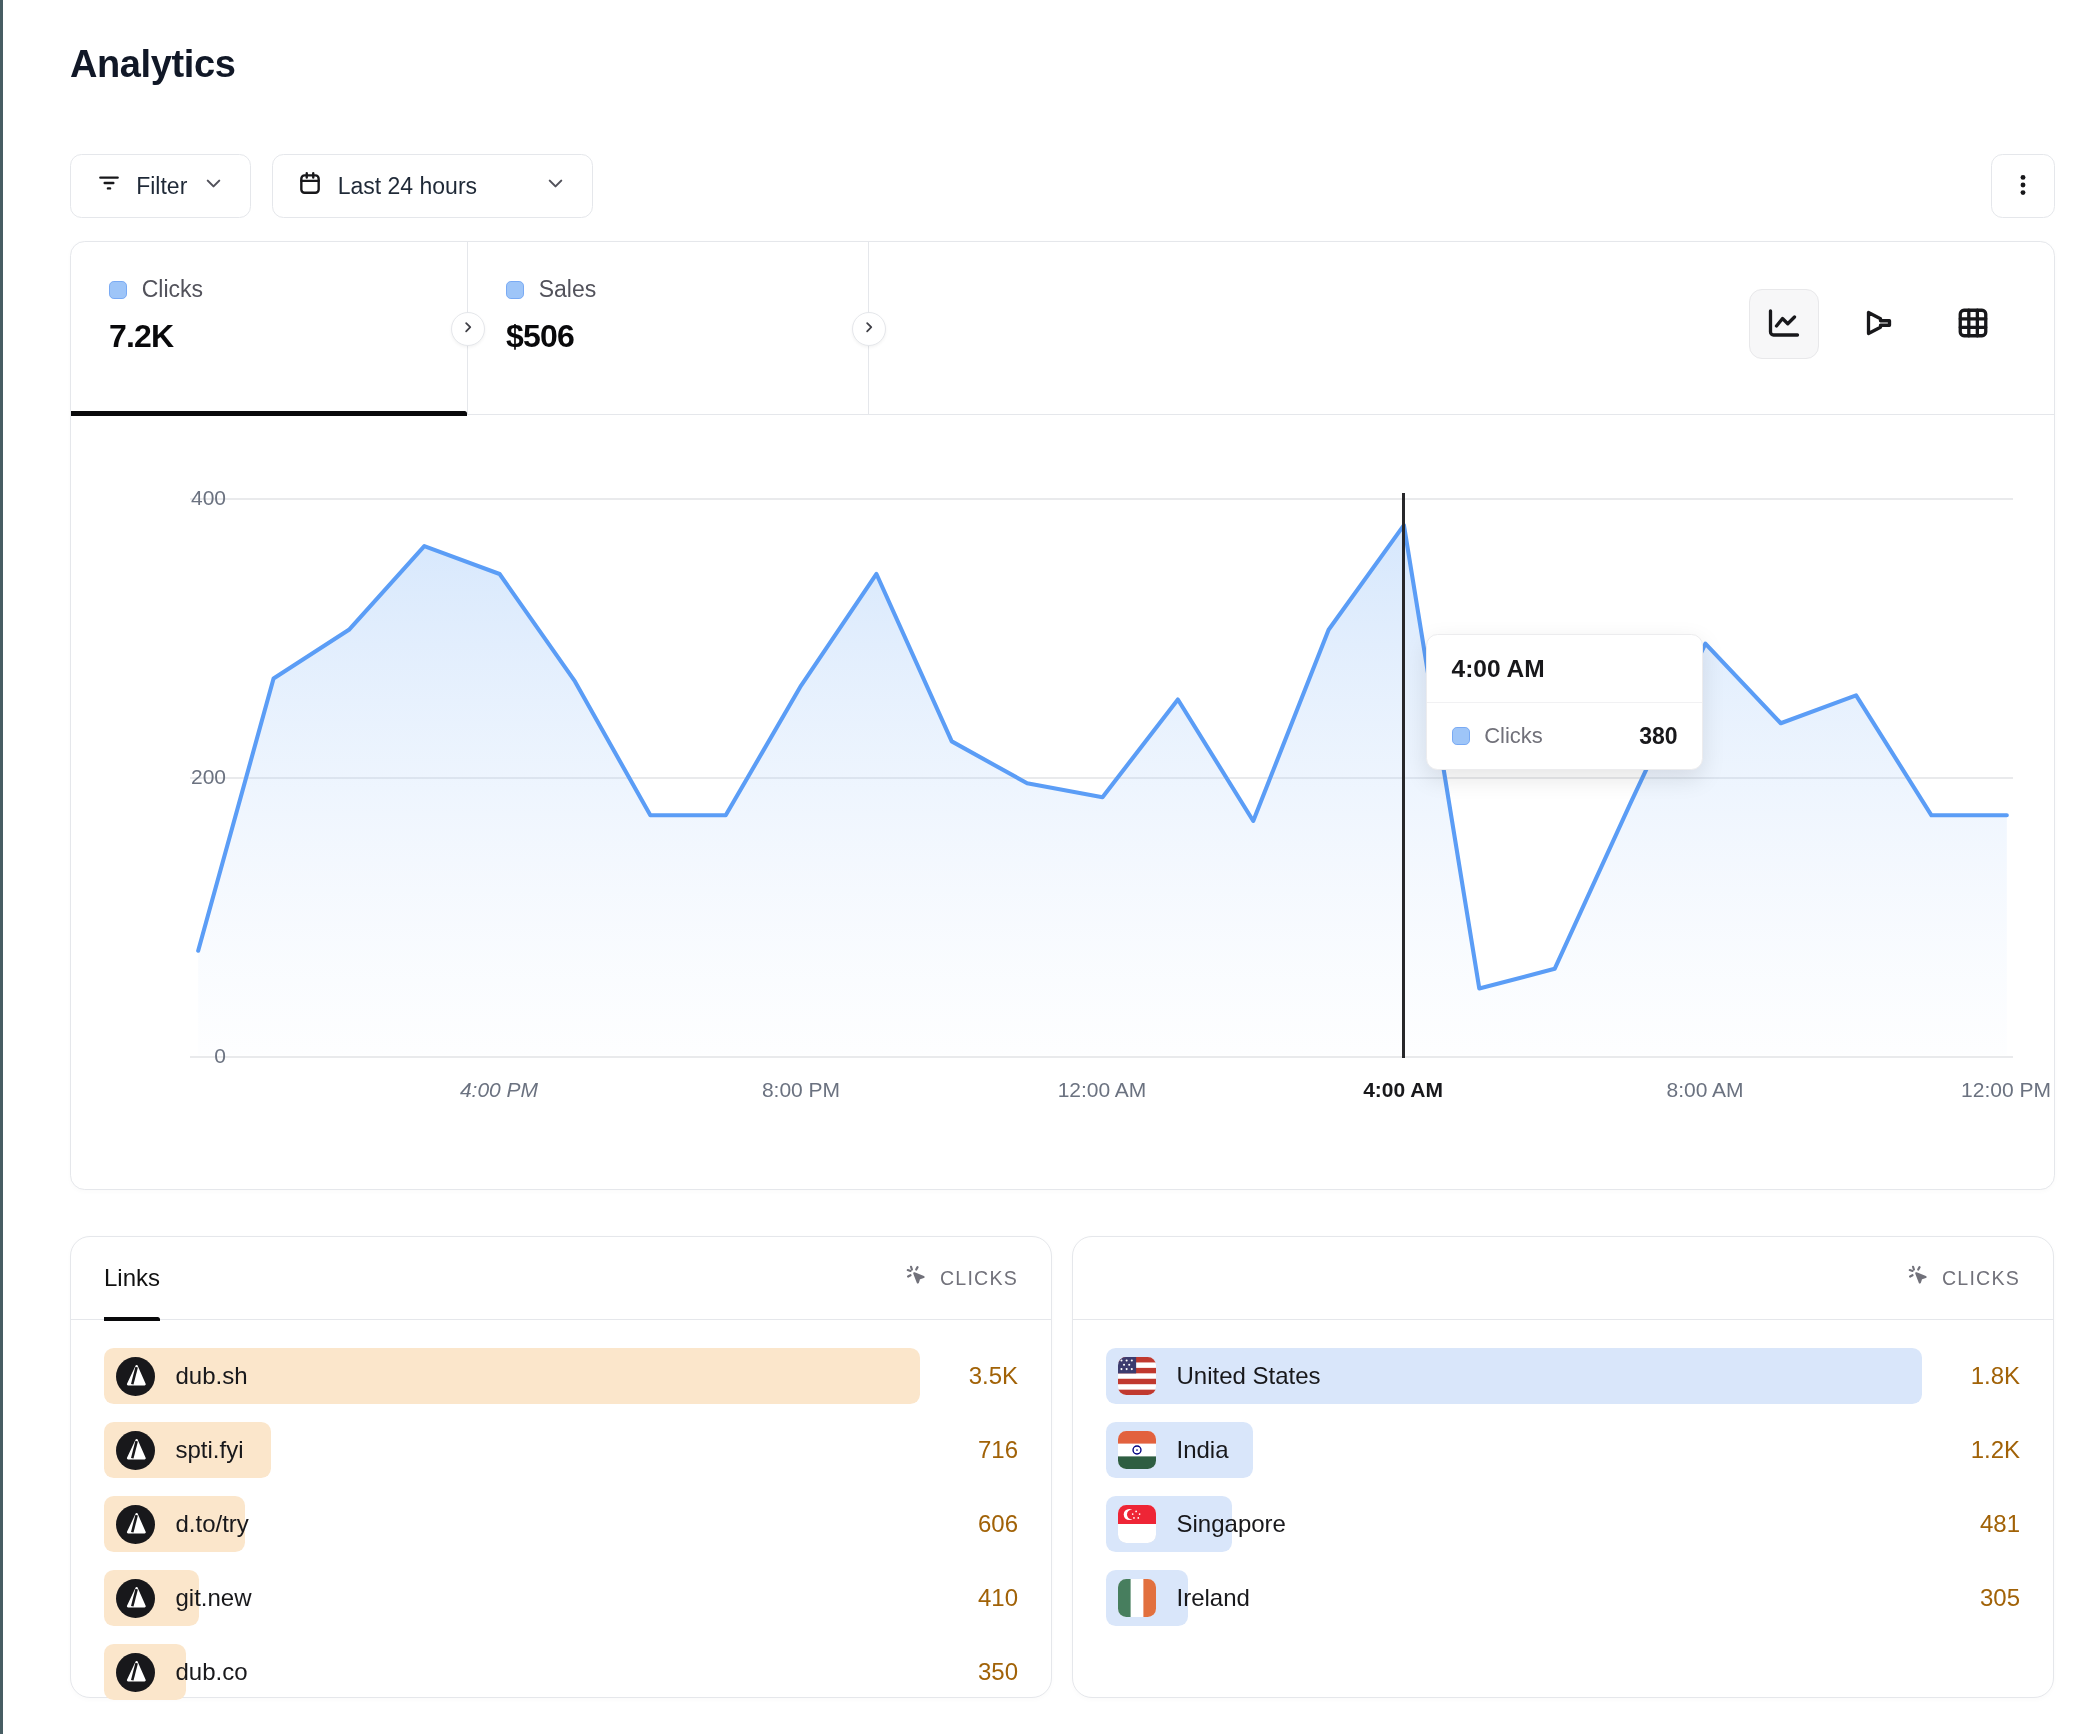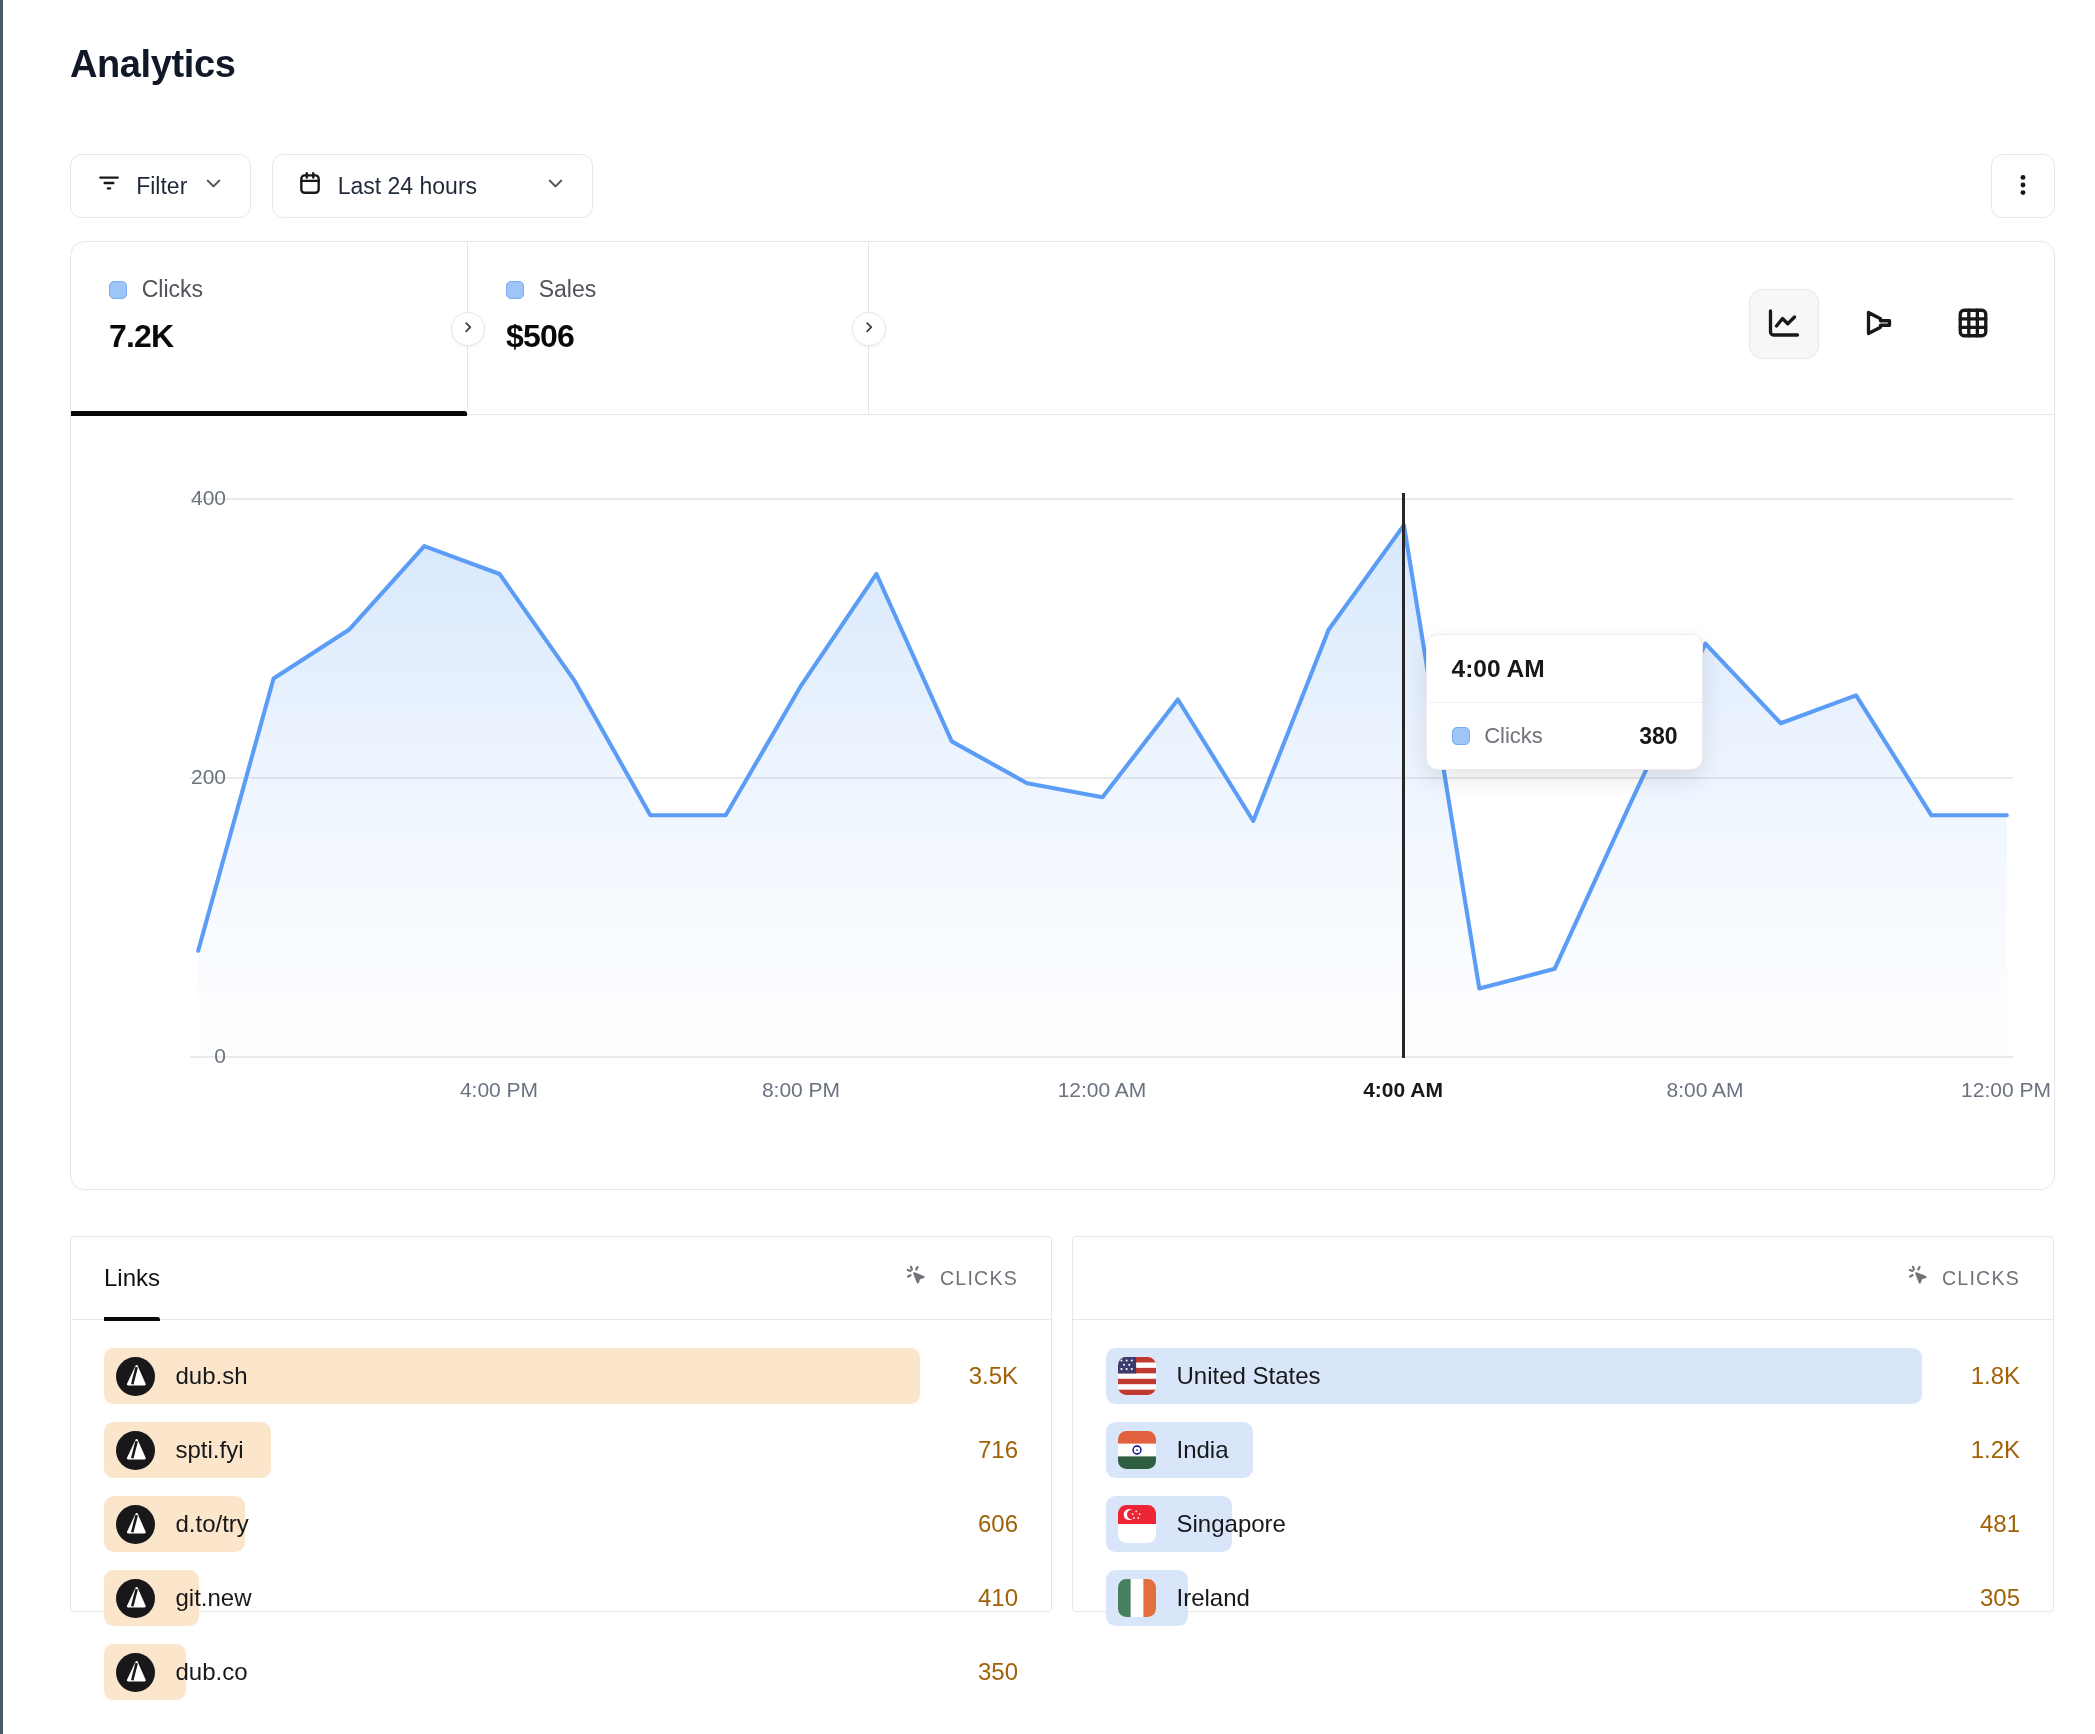--- a/index.html
+++ b/index.html
@@ -49,22 +49,22 @@
   .plot-svg { position:absolute; left:119px; top:47px; }
   .crosshair { position:absolute; top:78px; width:2.5px; height:565px; background:#27272a; }
 
   .chart-tooltip { position:absolute; width:277px; background:#fff; border:1.6px solid #ececee; border-radius:11.5px;
     box-shadow:0 8.2px 23px rgba(0,0,0,.10); overflow:hidden; }
   .tt-title { padding:19.6px 24.5px; font-size:24.5px; font-weight:700; color:#18181b; border-bottom:1.6px solid #f1f1f3; }
   .tt-row { padding:19.6px 24.5px; display:flex; align-items:center; gap:14.7px; }
   .tt-series { font-size:22px; color:#71717a; }
   .tt-value { margin-left:auto; font-size:23px; font-weight:700; color:#18181b; }
 
-  .panel { position:absolute; top:1236px; width:982px; height:376px; background:#fff;
-    border:1.6px solid #e5e7eb; border-radius:4px; box-shadow:0 1.6px 4.9px rgba(0,0,0,0.02); }
+  .panel { position:absolute; top:1236px; width:982px; height:462px; background:#fff;
+    border:1.6px solid #e5e7eb; border-radius:20px; box-shadow:0 1.6px 4.9px rgba(0,0,0,0.02); }
   .panel.links { left:70px; } .panel.geo { left:1072px; }
   .panel-header { height:83px; border-bottom:1.6px solid #e5e7eb; display:flex; align-items:stretch; padding:0 33px; }
   .panel-tabs { display:flex; gap:43px; }
   .panel-tab { position:relative; display:flex; align-items:center; font-size:24px; color:#a1a1aa; cursor:pointer; }
   .panel-tab.active { color:#111; font-weight:500; }
   .panel-tab.active .tab-underline { bottom:-1.6px; height:4.1px; }
   .metric-header { margin-left:auto; display:flex; align-items:center; gap:9.8px; color:#71717a;
     font-size:19.6px; letter-spacing:1.2px; font-weight:500; }
   .rows { padding:28px 33px; display:flex; flex-direction:column; gap:18px; }
   .row { position:relative; height:56px; display:flex; align-items:center; cursor:pointer; }
@@ -208,21 +208,21 @@
     <div class="chart-tooltip" id="tooltip" style="left: 1355px; top: 219px;">
       <div class="tt-title">4:00 AM</div>
       <div class="tt-row">
         <span class="legend-chip"></span>
         <span class="tt-series">Clicks</span>
         <span class="tt-value">380</span>
       </div>
     </div>
 
     <div id="x-labels">
-        <div class="x-label" style="left: 428px;">4:00 PM</div>
+        <div class="x-label" style="left: 428px; font-style: italic;">4:00 PM</div>
         <div class="x-label" style="left: 730px;">8:00 PM</div>
         <div class="x-label" style="left: 1031px;">12:00 AM</div>
         <div class="x-label active" style="left: 1332px;">4:00 AM</div>
         <div class="x-label" style="left: 1634px;">8:00 AM</div>
         <div class="x-label" style="left: 1935px;">12:00 PM</div>
       </div>
   </div>
 </div>
 
 <div class="panel links">

